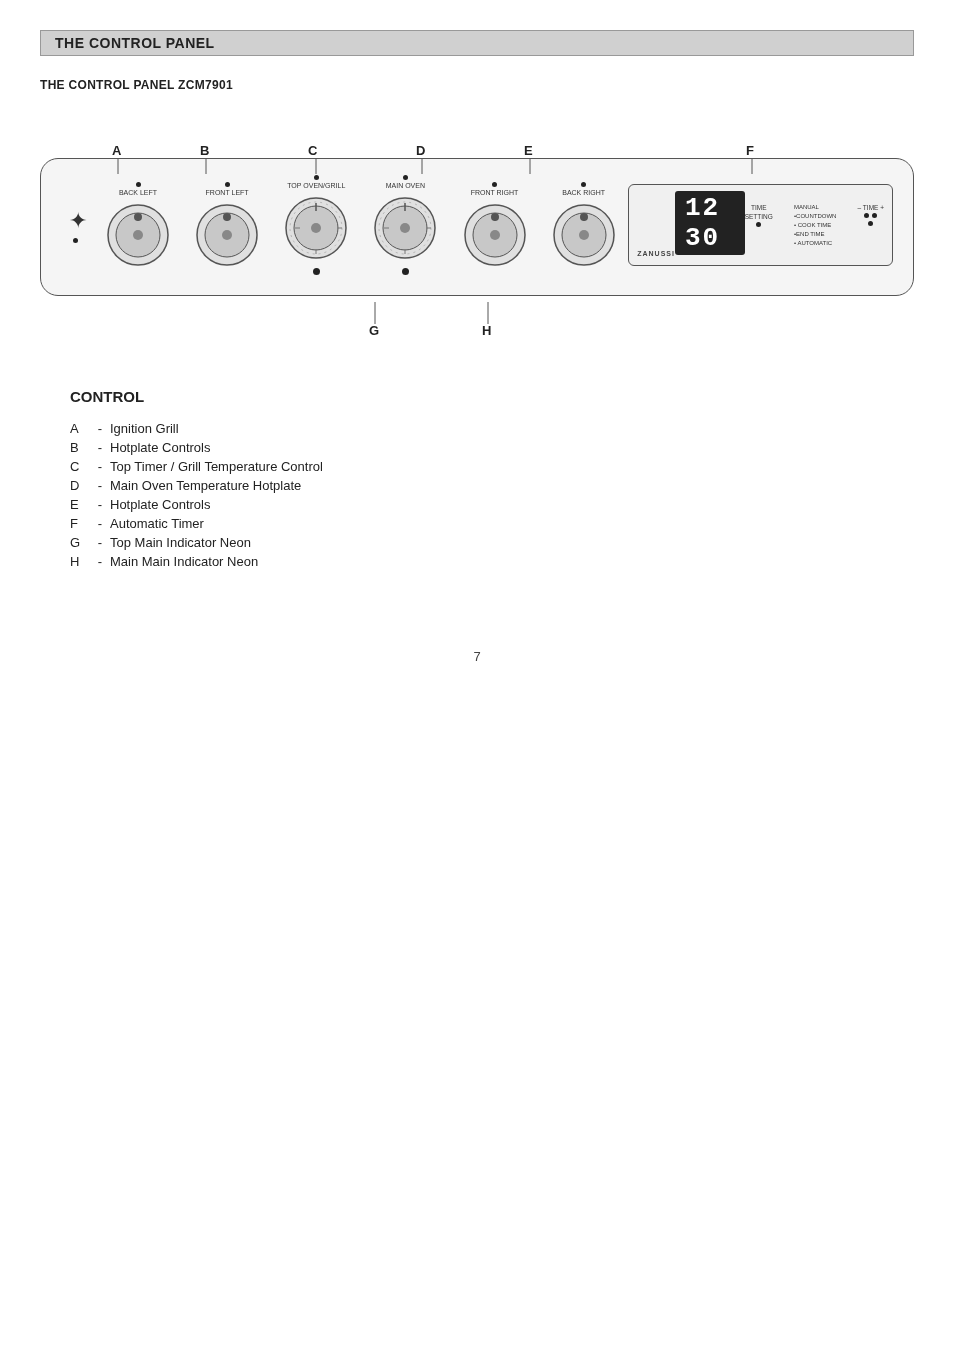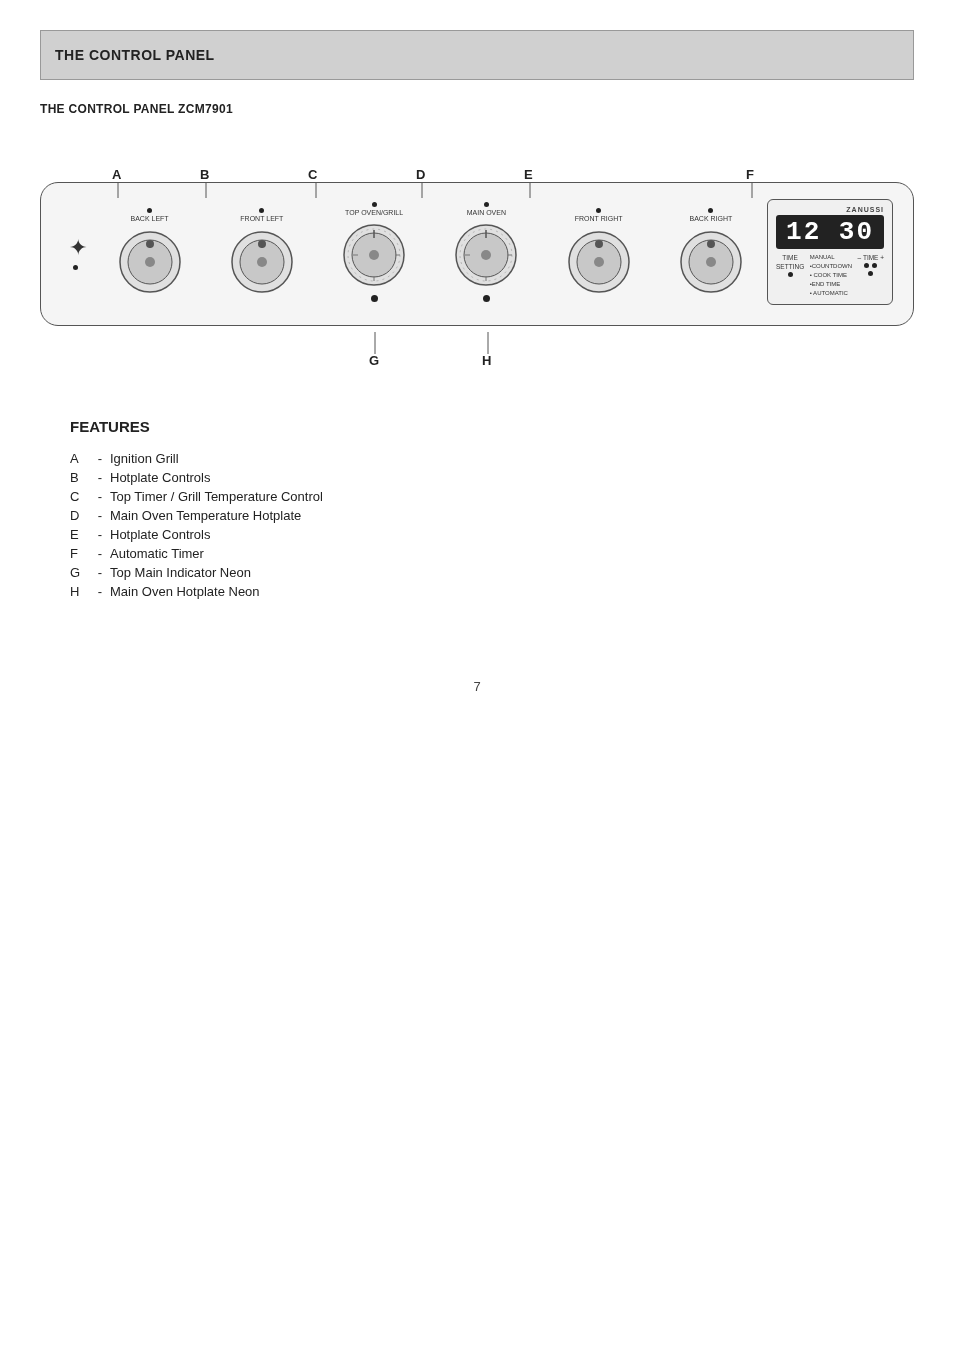--- a/index.html
+++ b/index.html
@@ -10,21 +10,21 @@
       font-family: Arial, Helvetica, sans-serif;
       font-size: 13px;
       color: #222;
     }
 
     
     .header-banner {
       background: #d0d0d0;
       border: 1px solid #999;
       margin: 30px 40px 0 40px;
-      padding: 16px 14px;
+      padding: 4px 14px;
     }
     .header-banner span {
       font-weight: bold;
       font-size: 14px;
       letter-spacing: 0.5px;
     }
 
     
     .section-title {
       margin: 22px 40px 0 40px;
@@ -111,21 +111,21 @@
     }
 
     
     .timer-panel {
       border: 1.5px solid #555;
       border-radius: 6px;
       background: #f0f0f0;
       padding: 6px 8px;
       min-width: 120px;
       display: flex;
-      flex-direction: column;
+      flex-direction: row;
       align-items: center;
       margin-right: 10px;
       flex-shrink: 0;
     }
     .timer-brand {
       font-size: 7px;
       letter-spacing: 1px;
       margin-bottom: 2px;
       font-weight: bold;
       color: #444;
@@ -389,21 +389,21 @@
       <line x1="335" y1="0" x2="335" y2="22" stroke="#555" stroke-width="1"></line>
       <line x1="448" y1="0" x2="448" y2="22" stroke="#555" stroke-width="1"></line>
     </svg>
     <span class="letter-label" style="left:329px; bottom:0; font-weight:bold;">G</span>
     <span class="letter-label" style="left:442px; bottom:0; font-weight:bold;">H</span>
   </div>
 
 </div>
 
 <div class="features-section">
-  <div class="features-title">FEATURES</div>
+  <div class="features-title">CONTROL</div>
   <ul class="features-list">
     <li>
       <span class="feat-letter">A</span>
       <span class="feat-dash">-</span>
       <span class="feat-desc">Ignition Grill</span>
     </li>
     <li>
       <span class="feat-letter">B</span>
       <span class="feat-dash">-</span>
       <span class="feat-desc">Hotplate Controls</span>
@@ -429,18 +429,18 @@
       <span class="feat-desc">Automatic Timer</span>
     </li>
     <li>
       <span class="feat-letter">G</span>
       <span class="feat-dash">-</span>
       <span class="feat-desc">Top Main Indicator Neon</span>
     </li>
     <li>
       <span class="feat-letter">H</span>
       <span class="feat-dash">-</span>
-      <span class="feat-desc">Main Oven Hotplate Neon</span>
+      <span class="feat-desc">Main Main Indicator Neon</span>
     </li>
   </ul>
 </div>
 
 <div class="page-number">7</div>
 
 </body></html>

